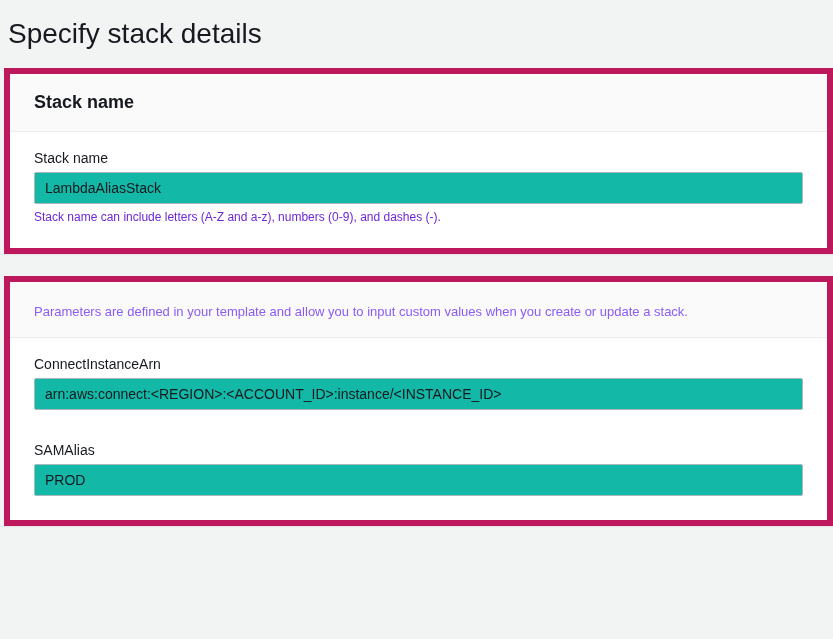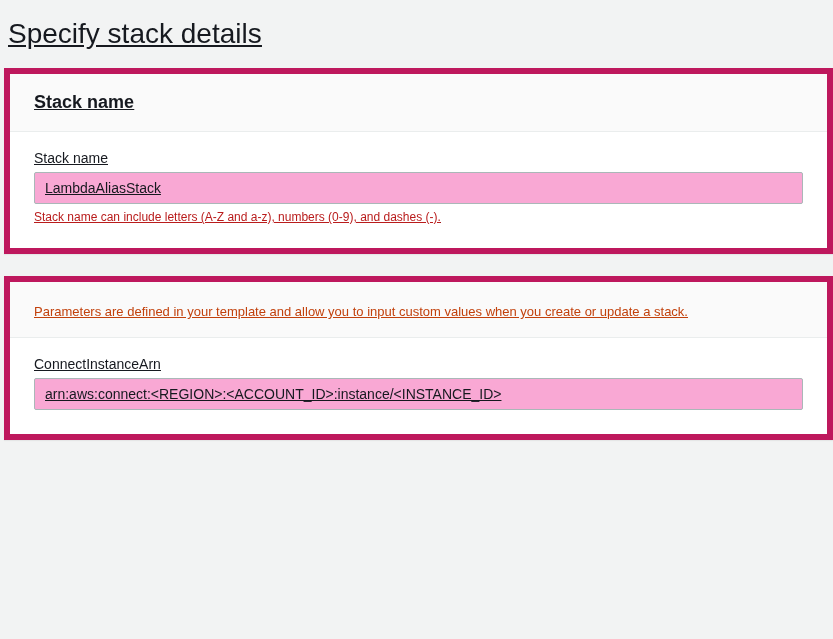--- a/index.html
+++ b/index.html
@@ -1,19 +1,18 @@
 <!DOCTYPE html>
 <html><head>
   <meta charset="utf-8">
   <style>
     * {
       box-sizing: border-box;
       margin: 0;
       padding: 0;
-      text-decoration: underline;
     }
     body {
       font-family: "Amazon Ember", "Helvetica Neue", Helvetica, Arial, sans-serif;
       background: #f2f3f3;
       color: #16191f;
       width: 833px;
       height: 639px;
       overflow: hidden;
     }
     .page-title {
@@ -33,21 +32,21 @@
       border-bottom: 1px solid #eaeded;
       background: #fafafa;
     }
     .panel-header h2 {
       font-size: 18px;
       font-weight: 700;
       color: #16191f;
     }
     .panel-subtitle {
       font-size: 13px;
-      color: #c2410c;
+      color: #8b5cf6;
       margin-top: 4px;
       font-weight: 400;
     }
     .panel-body {
       padding: 18px 24px 24px 24px;
     }
     .form-group {
       margin-bottom: 32px;
     }
     .form-group:last-child {
@@ -60,27 +59,27 @@
       margin-bottom: 6px;
       font-weight: 400;
     }
     .form-input {
       width: 100%;
       padding: 14px 10px;
       font-size: 14px;
       border: 1px solid #aab7b8;
       border-radius: 2px;
       color: #16191f;
-      background: #f9a8d4;
+      background: #14b8a6;
       font-family: inherit;
       height: 32px;
     }
     .form-hint {
       font-size: 12px;
-      color: #b91c1c;
+      color: #6d28d9;
       margin-top: 6px;
     }
   </style>
 </head>
 <body>
 
 <h1 class="page-title">Specify stack details</h1>
 
 <div class="panel">
   <div class="panel-header">
@@ -97,14 +96,18 @@
 
 <div class="panel">
   <div class="panel-header">
     <div class="panel-subtitle">Parameters are defined in your template and allow you to input custom values when you create or update a stack.</div>
   </div>
   <div class="panel-body">
     <div class="form-group">
       <label class="form-label">ConnectInstanceArn</label>
       <input type="text" class="form-input" value="arn:aws:connect:&lt;REGION&gt;:&lt;ACCOUNT_ID&gt;:instance/&lt;INSTANCE_ID&gt;" style="">
     </div>
+    <div class="form-group">
+      <label class="form-label">SAMAlias</label>
+      <input type="text" class="form-input" value="PROD" style="">
+    </div>
   </div>
 </div>
 
 </body></html>

